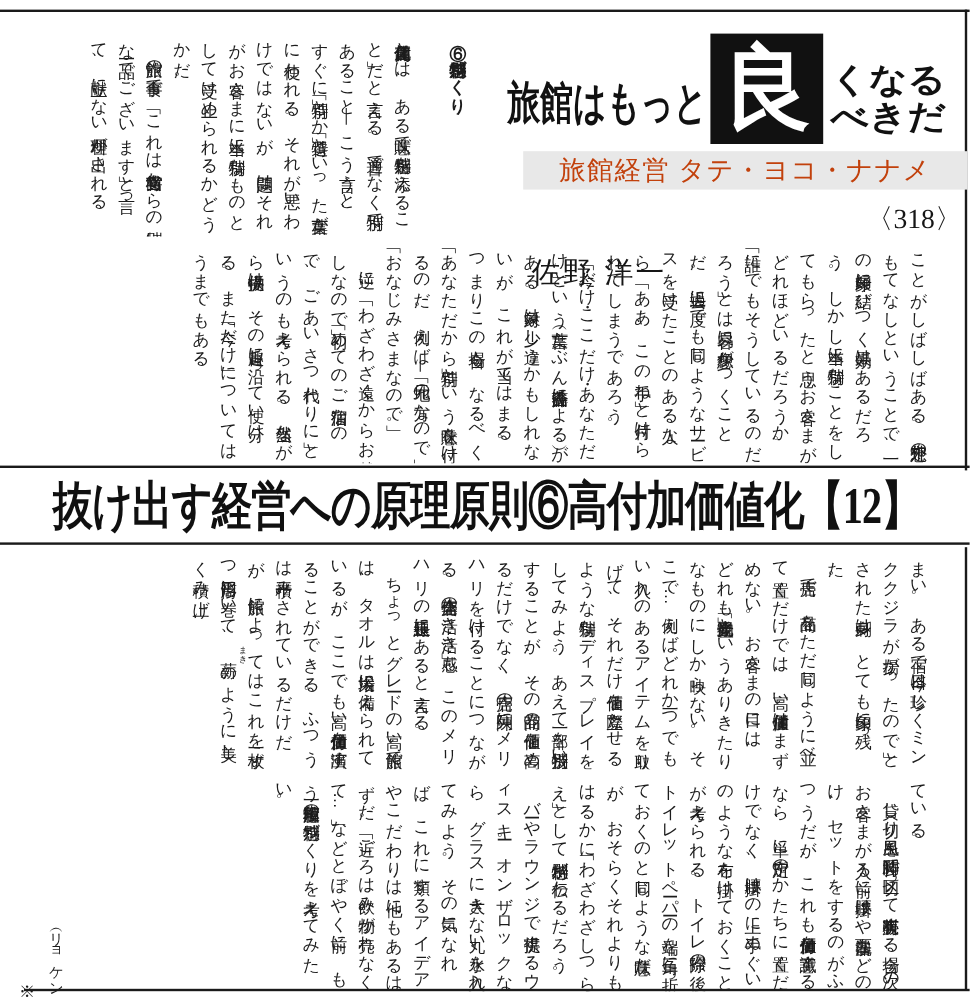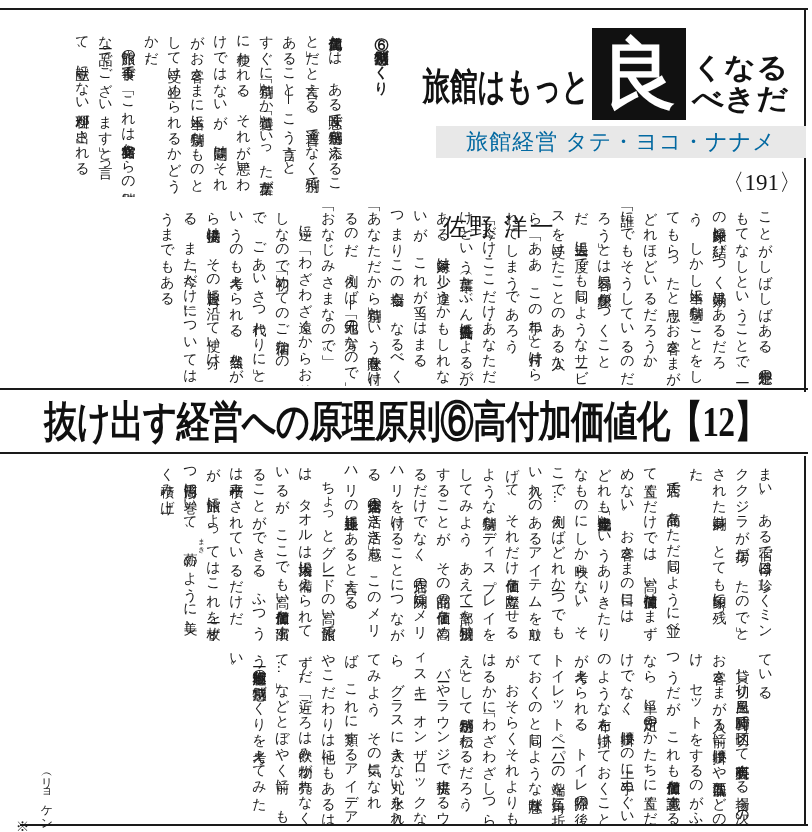--- a/index.html
+++ b/index.html
@@ -32,21 +32,21 @@
     font-family:"Liberation Serif",serif;font-weight:bold;font-size:76px;color:#ffffff;line-height:1;
   }
   .m-suffix{
     position:absolute;left:692px;top:52px;
     font-family:"Liberation Serif",serif;font-weight:bold;font-size:28px;line-height:31px;color:#111;
     transform:scaleX(1.12);transform-origin:left center;white-space:nowrap;
   }
   .m-bar{
     position:absolute;left:436px;top:126px;width:370px;height:32px;background:#e8e8e8;
     display:flex;align-items:center;justify-content:center;
-    font-size:22px;letter-spacing:1px;color:#0369a1;
+    font-size:22px;letter-spacing:1px;color:#c2410c;
   }
   .m-author{
     position:absolute;left:443px;top:163px;font-size:24px;letter-spacing:2px;color:#161616;margin-top:48px;
   }
   .m-installment{
     position:absolute;right:10px;top:167px;
     font-family:"Liberation Serif",serif;font-size:23px;color:#161616;
   }
   
   .headline{
@@ -80,21 +80,21 @@
     <div class="m-title-prefix">旅館はもっと</div>
     <div class="m-box">
       <span class="m-box-char">良</span>
     </div>
     <div class="m-suffix">
       <div>くなる</div>
       <div>べきだ</div>
     </div>
     <div class="m-bar">旅館経営 タテ・ヨコ・ナナメ</div>
     <div class="m-author">佐野 洋一</div>
-    <div class="m-installment">〈191〉</div>
+    <div class="m-installment">〈318〉</div>
   </div>
 
   <div class="vtext" style="left:8px;top:26px;width:408px;height:171px;">
     <div class="subhead">⑥特別感づくり</div>
     <div>高付加価値化とは、ある意味で「特別感を添えること」だと言える。普通でなく特別であること―こう言うと、すぐに「特別」とか「特選」といった言葉が冠に使われる。それが悪いわけではないが、問題はそれがお客さまに本当に特別なものとして受け止められるかどうかだ。
 　旅館の食事で、「これは当館女将からの特別な一品でございます」と言って、献立にない料理が出される</div>
   </div>
 
   <div class="vtext" style="left:8px;top:202px;width:792px;height:184px;">
     <div>ことがしばしばある。想定外のもてなしということで、一定の好印象に結びつく効果はあるだろう。しかし本当に特別なことをしてもらったと思うお客さまがどれほどいるだろうか。

